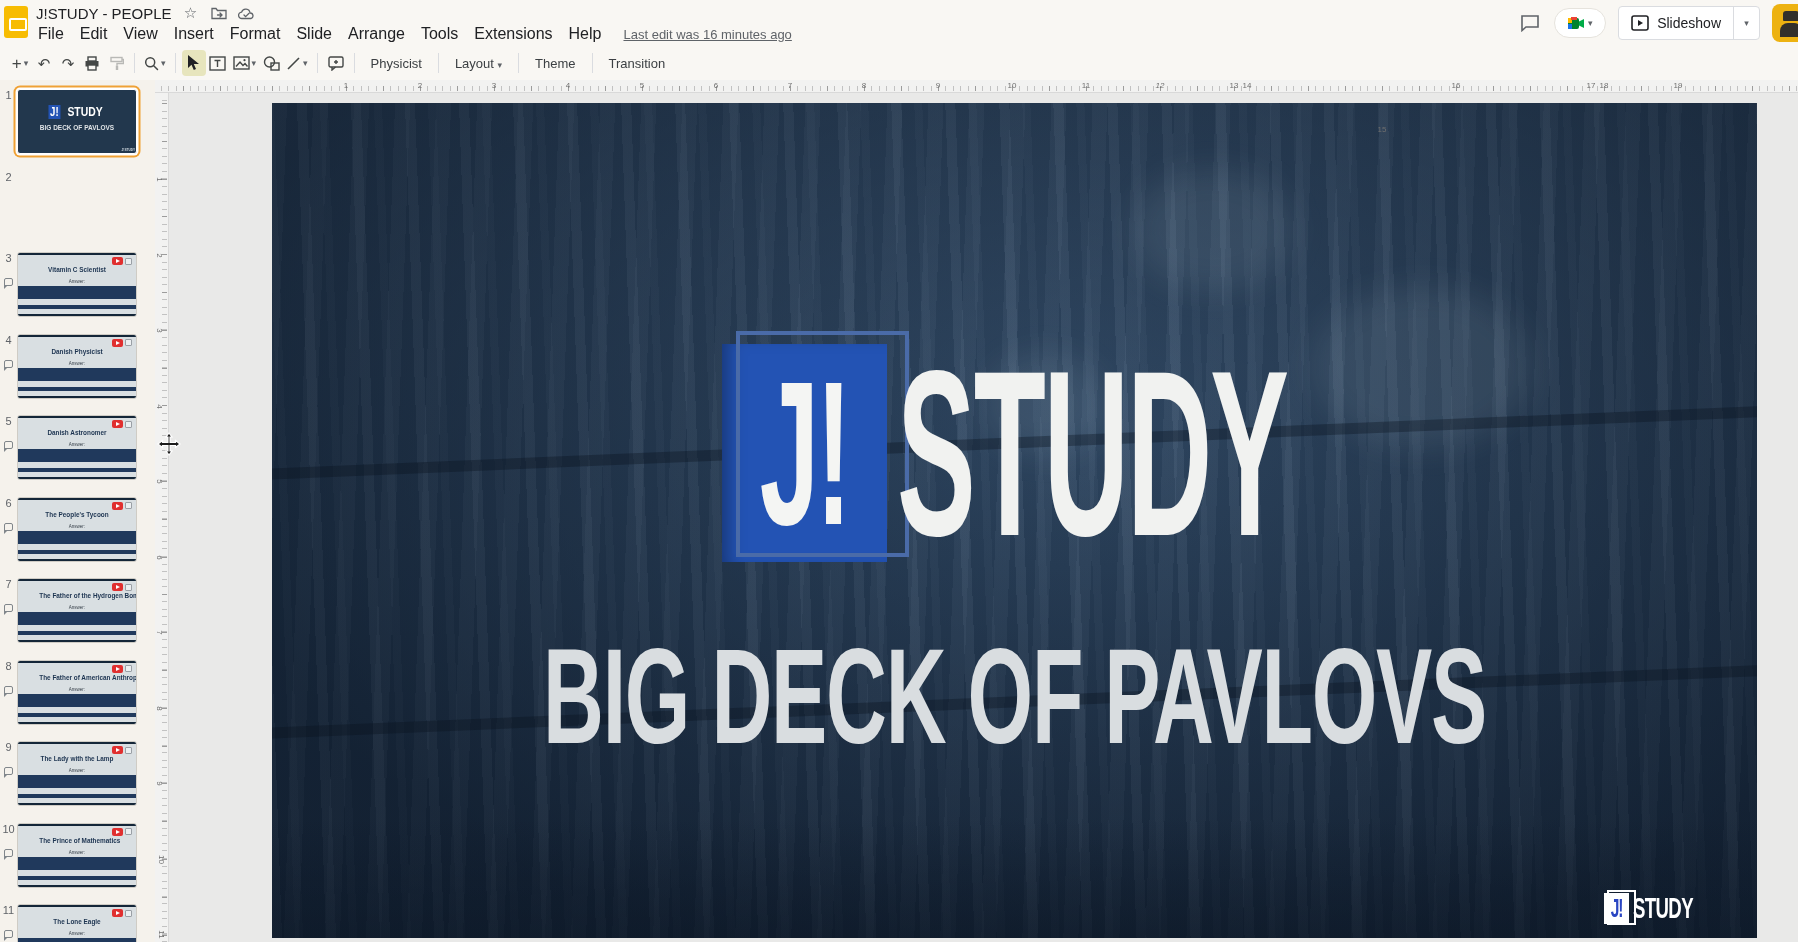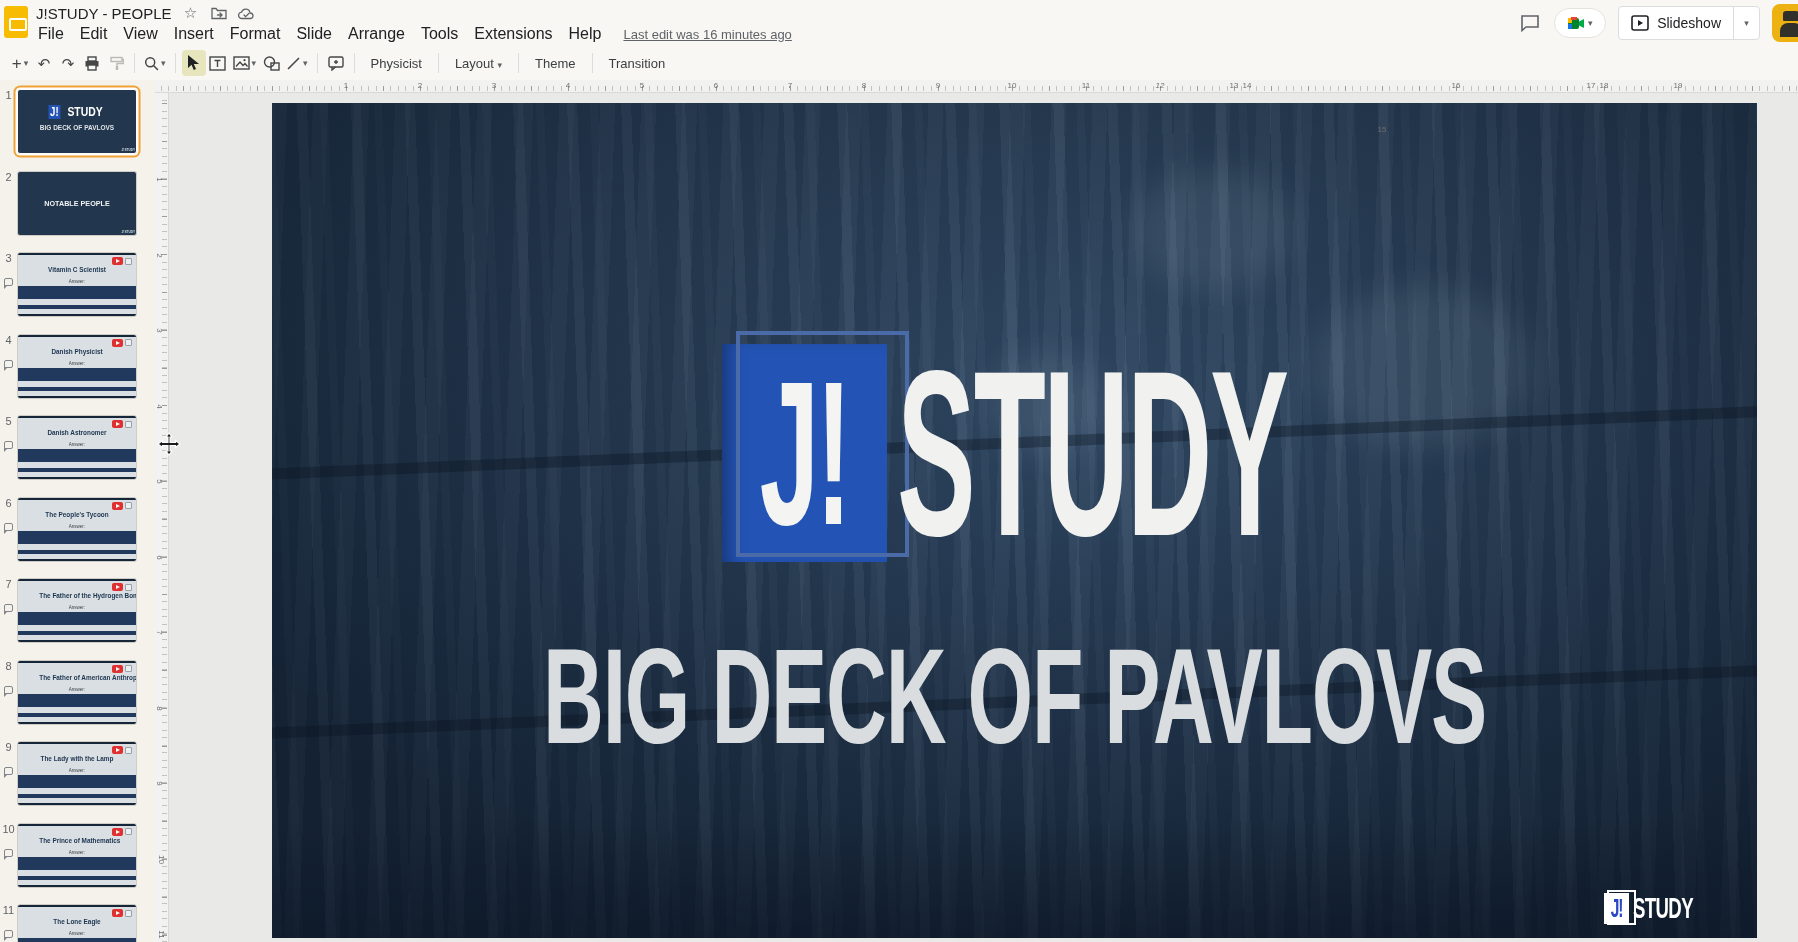--- a/index.html
+++ b/index.html
@@ -335,24 +335,20 @@
           <span class="t-rest">STUDY</span>
         </div>
         <div class="t-sub">BIG DECK OF PAVLOVS</div>
         <div class="t-foot">J!STUDY</div>
       </div>
     </div>
     <div class="thumb-row" style="top: 90.5px;">
       <div class="num-col">
         <div class="thumb-num">2</div>
       </div>
-      <div class="thumb dark">
-        <div class="s-title">NOTABLE PEOPLE</div>
-        <div class="t-foot">J!STUDY</div>
-      </div>
     </div>
     <div class="thumb-row" style="top: 172px;">
       <div class="num-col">
         <div class="thumb-num">3</div>
         <div class="bubble"></div>
       </div>
       <div class="thumb light">
         <div class="q-topline"></div>
         <div class="q-badges">
           <span class="badge-video"></span>

